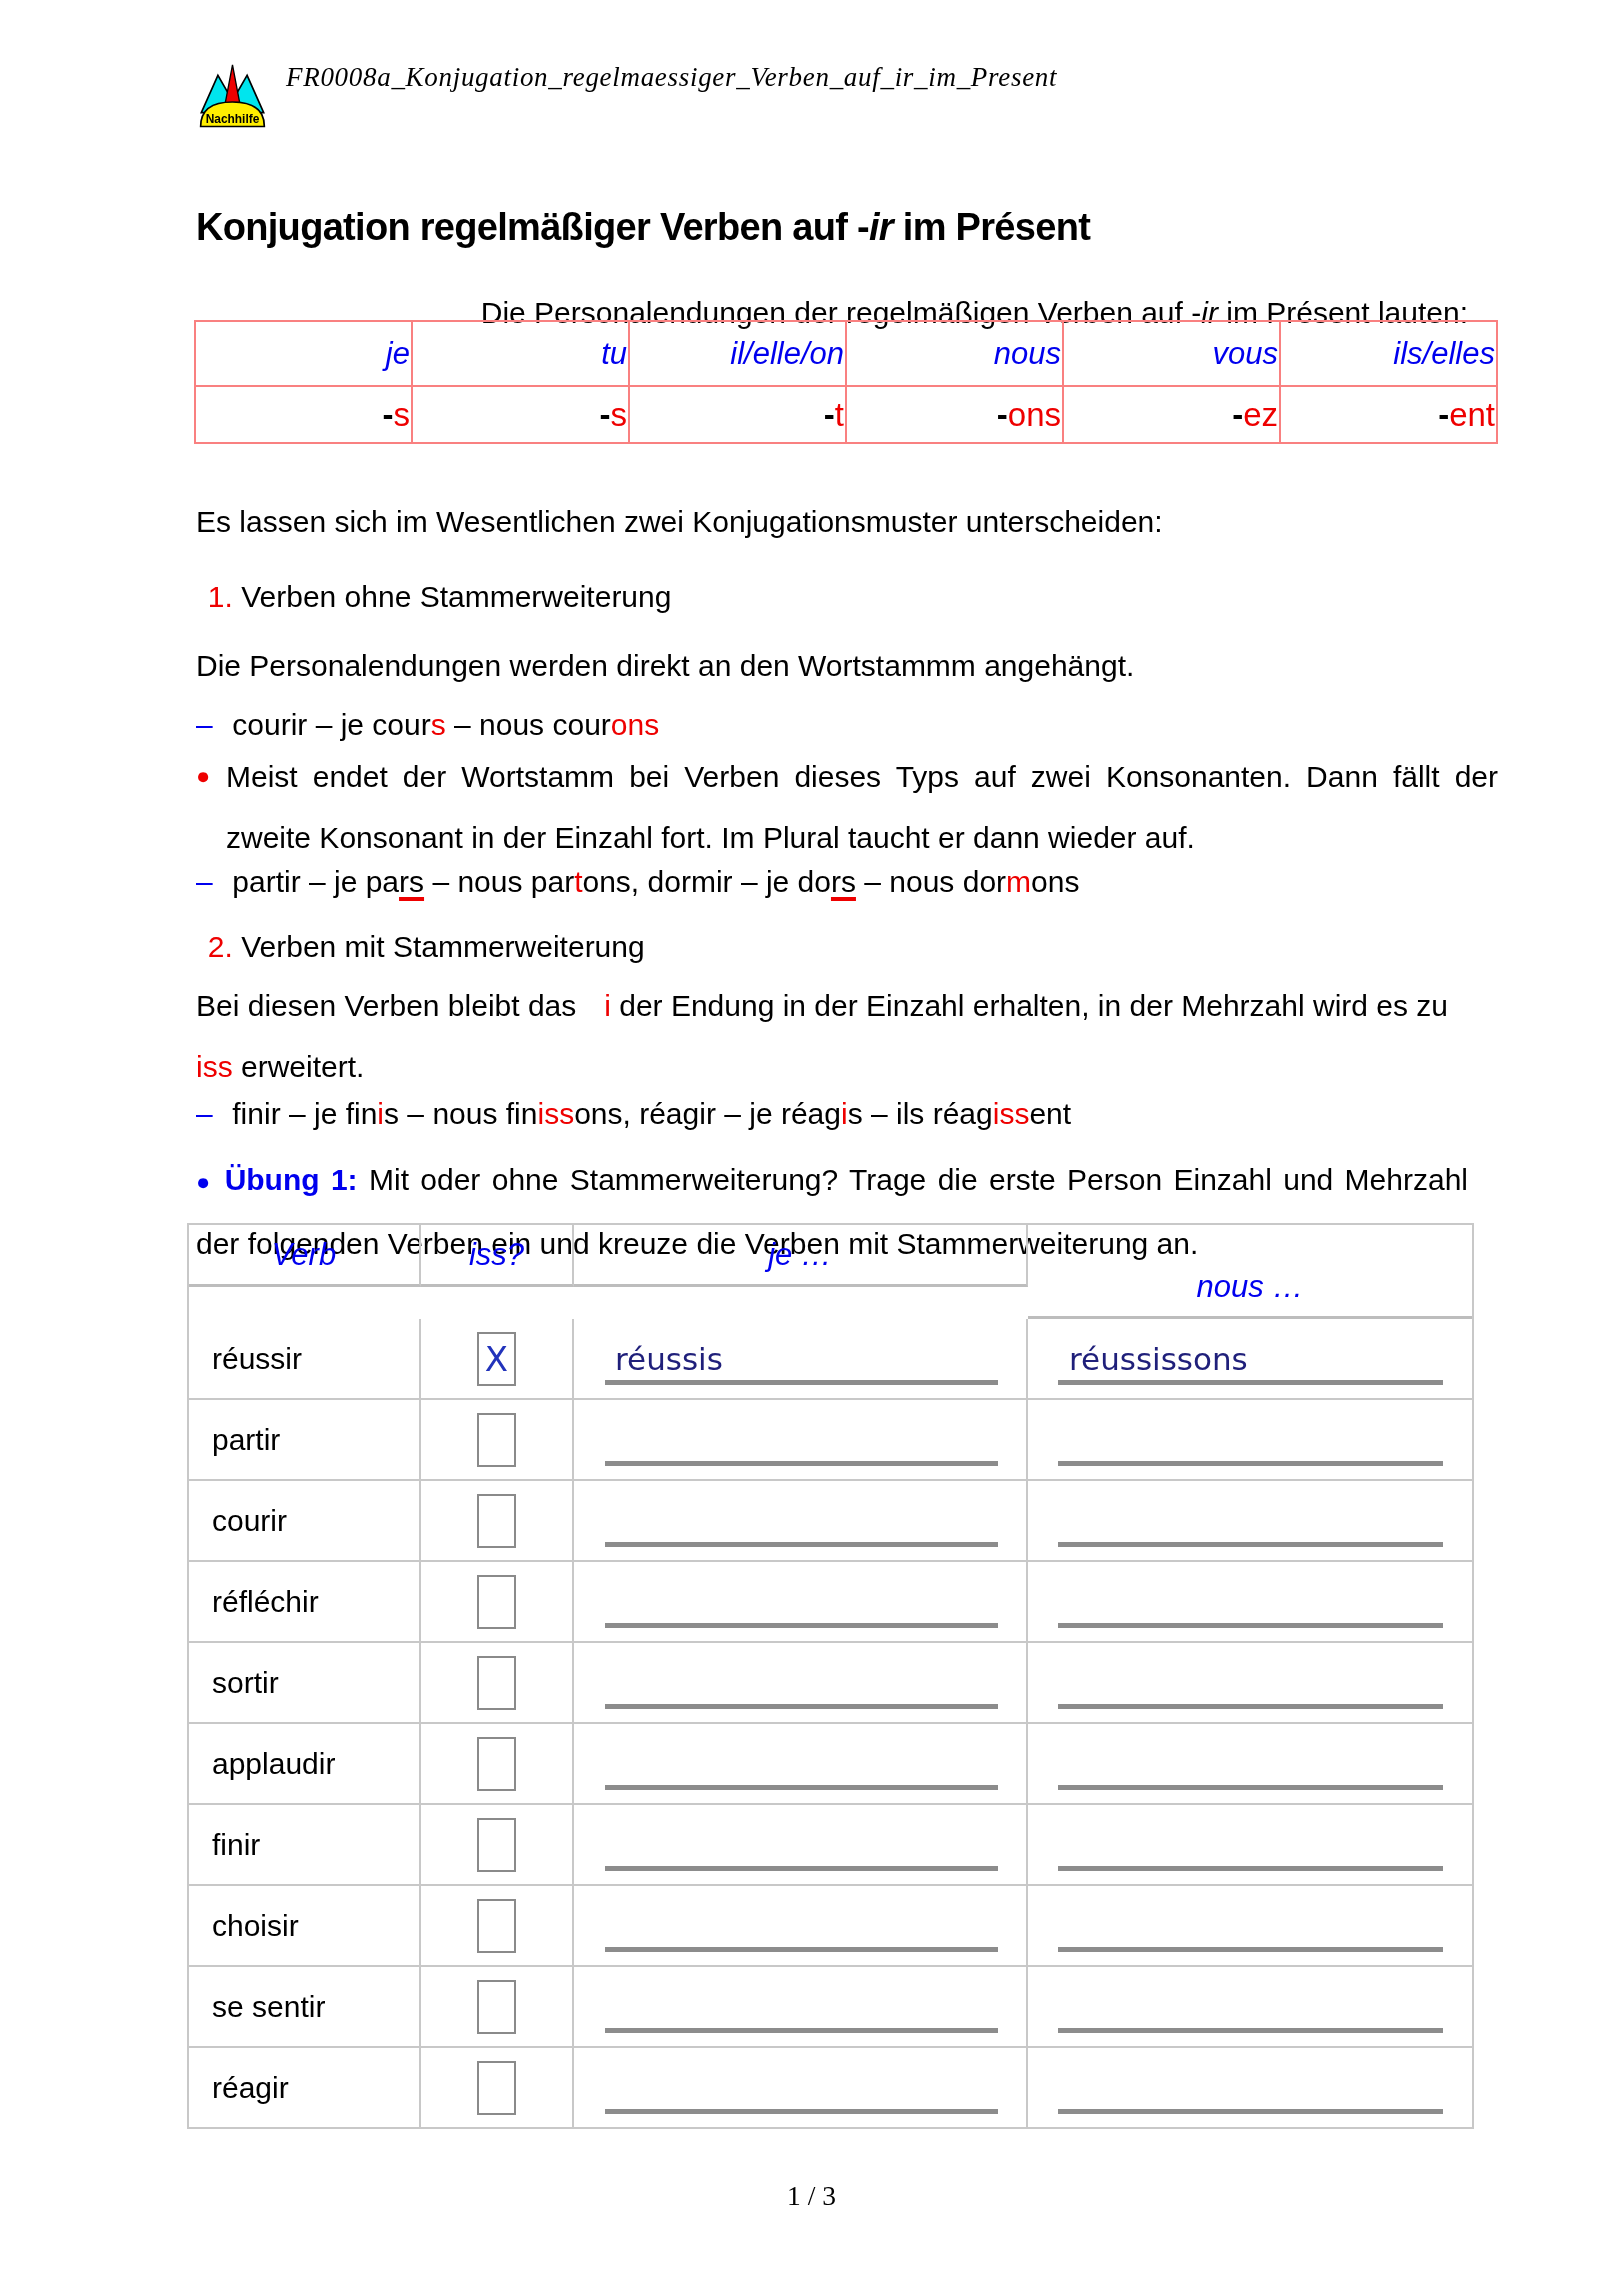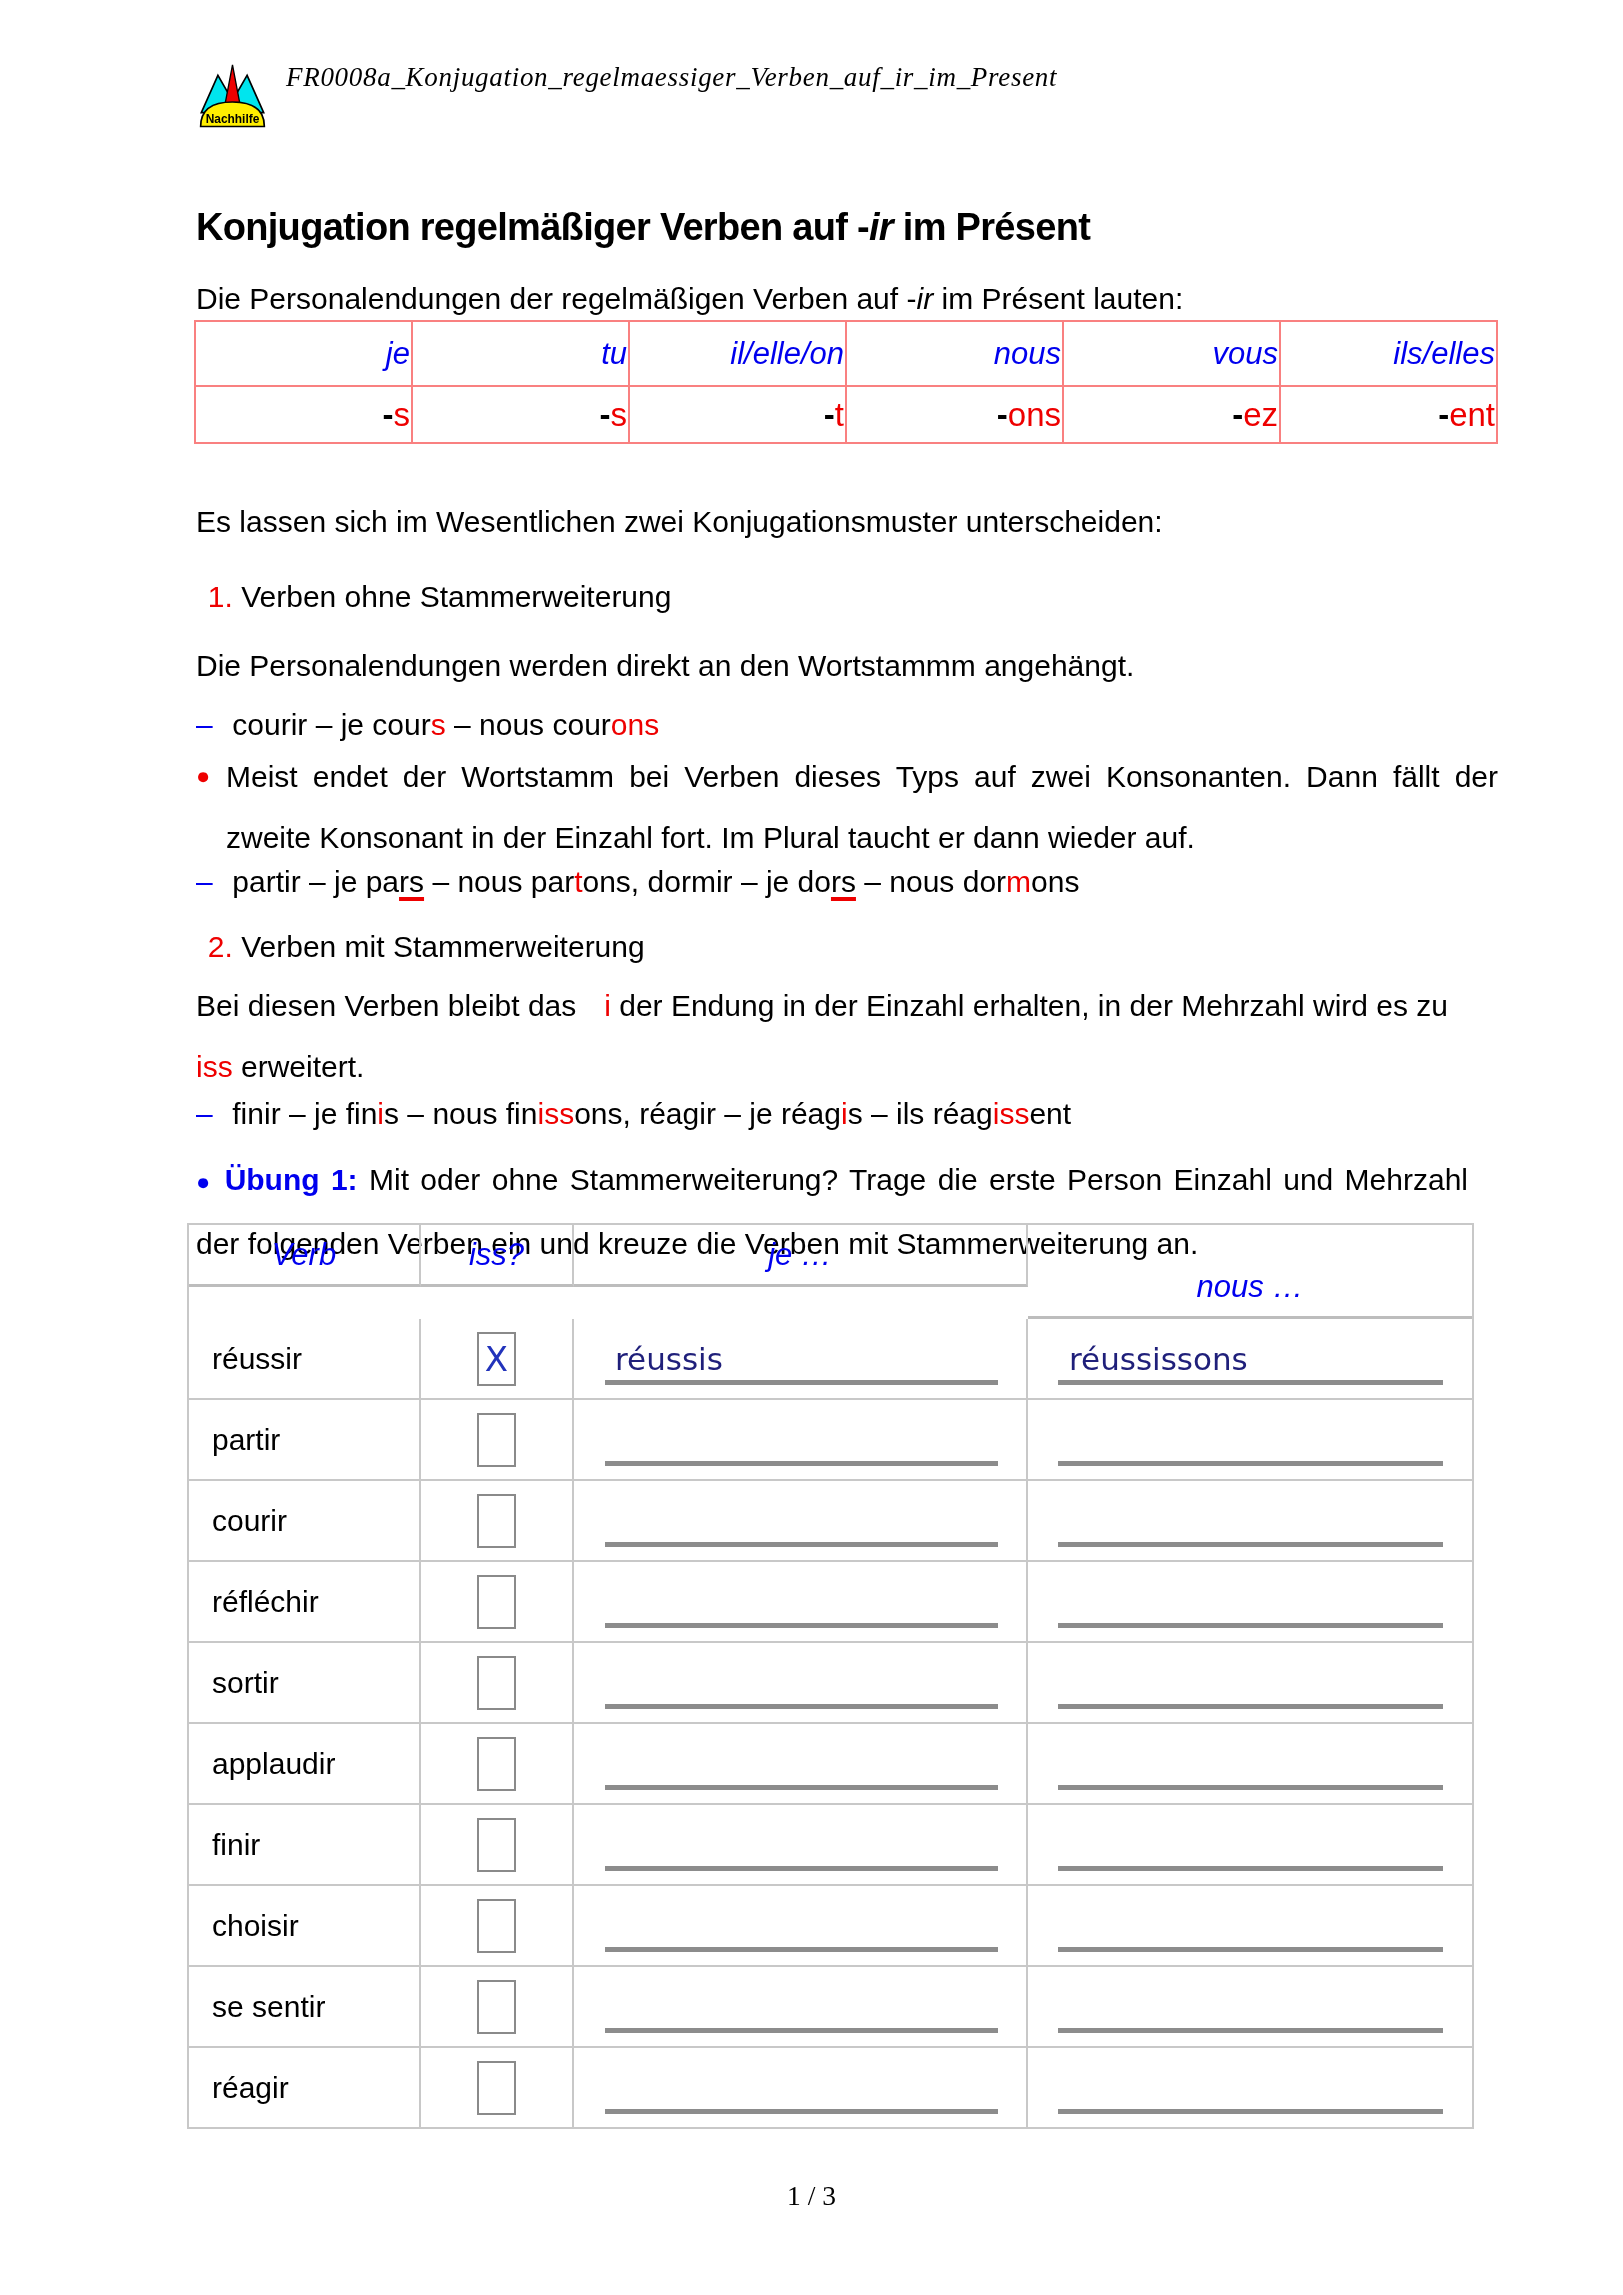--- a/index.html
+++ b/index.html
@@ -58,21 +58,21 @@
       <path d="M8 76 L33 20 L55 58 L77 20 L102 76 Z" fill="#00e5ee" stroke="#000" stroke-width="2.5"></path>
       <path d="M55 4 L44 62 L66 62 Z" fill="#ee0000" stroke="#000" stroke-width="2"></path>
       <path d="M7 97 Q7 60 55 60 Q103 60 103 97 Z" fill="#ffee00" stroke="#000" stroke-width="2.5"></path>
       <text x="55" y="91" text-anchor="middle" font-family="Liberation Sans, sans-serif" font-size="18" font-weight="bold" fill="#000">Nachhilfe</text>
     </svg>
     <span class="fname">FR0008a_Konjugation_regelmaessiger_Verben_auf_ir_im_Present</span>
   </div>
 
   <h1 class="title"><span>Konjugation regelmäßiger Verben auf -</span><em>ir</em><span> im Présent</span></h1>
 
-  <p class="block sub" style="top:238px;"><span>Die Personalendungen der regelmäßigen Verben auf -</span><em>ir</em><span> im Présent lauten:</span></p>
+  <p class="block sub" style="top:252px;text-align:right;"><span>Die Personalendungen der regelmäßigen Verben auf -</span><em>ir</em><span> im Présent lauten:</span></p>
 
   <table class="endtbl">
     <tbody>
         <tr class="prow">
       <td>je</td>
       <td>tu</td>
       <td>il/elle/on</td>
       <td>nous</td>
       <td>vous</td>
       <td>ils/elles</td>

